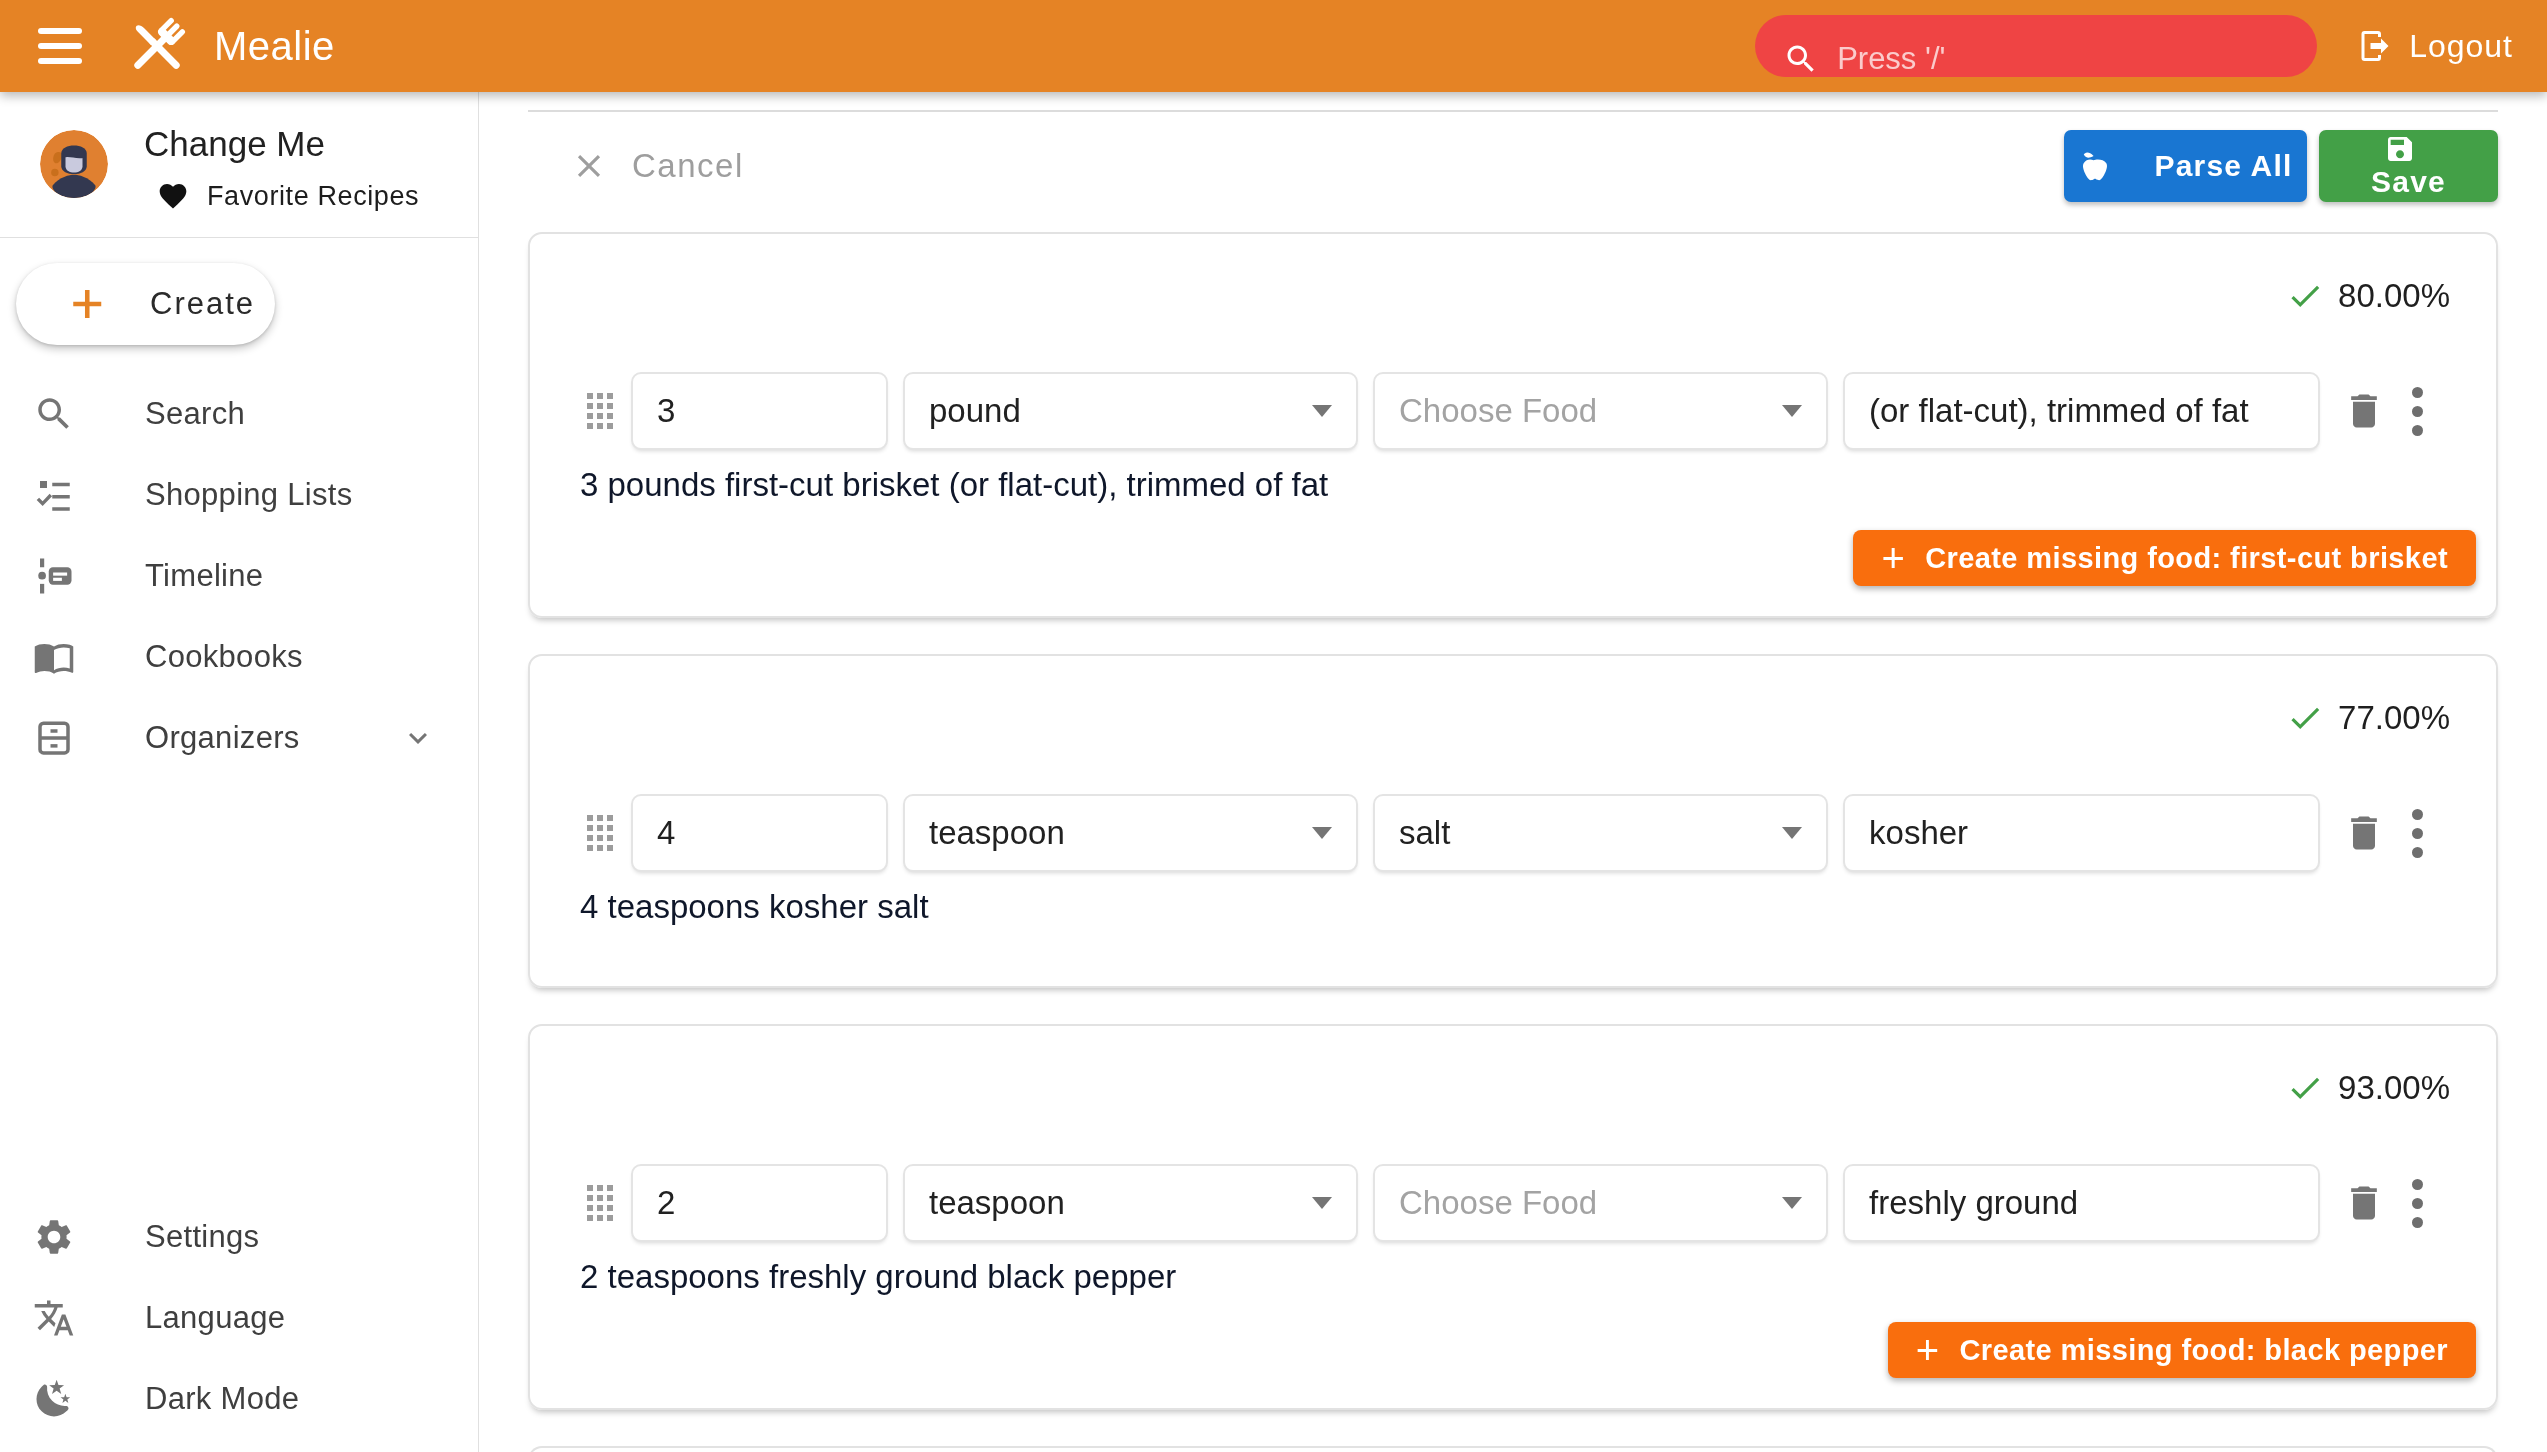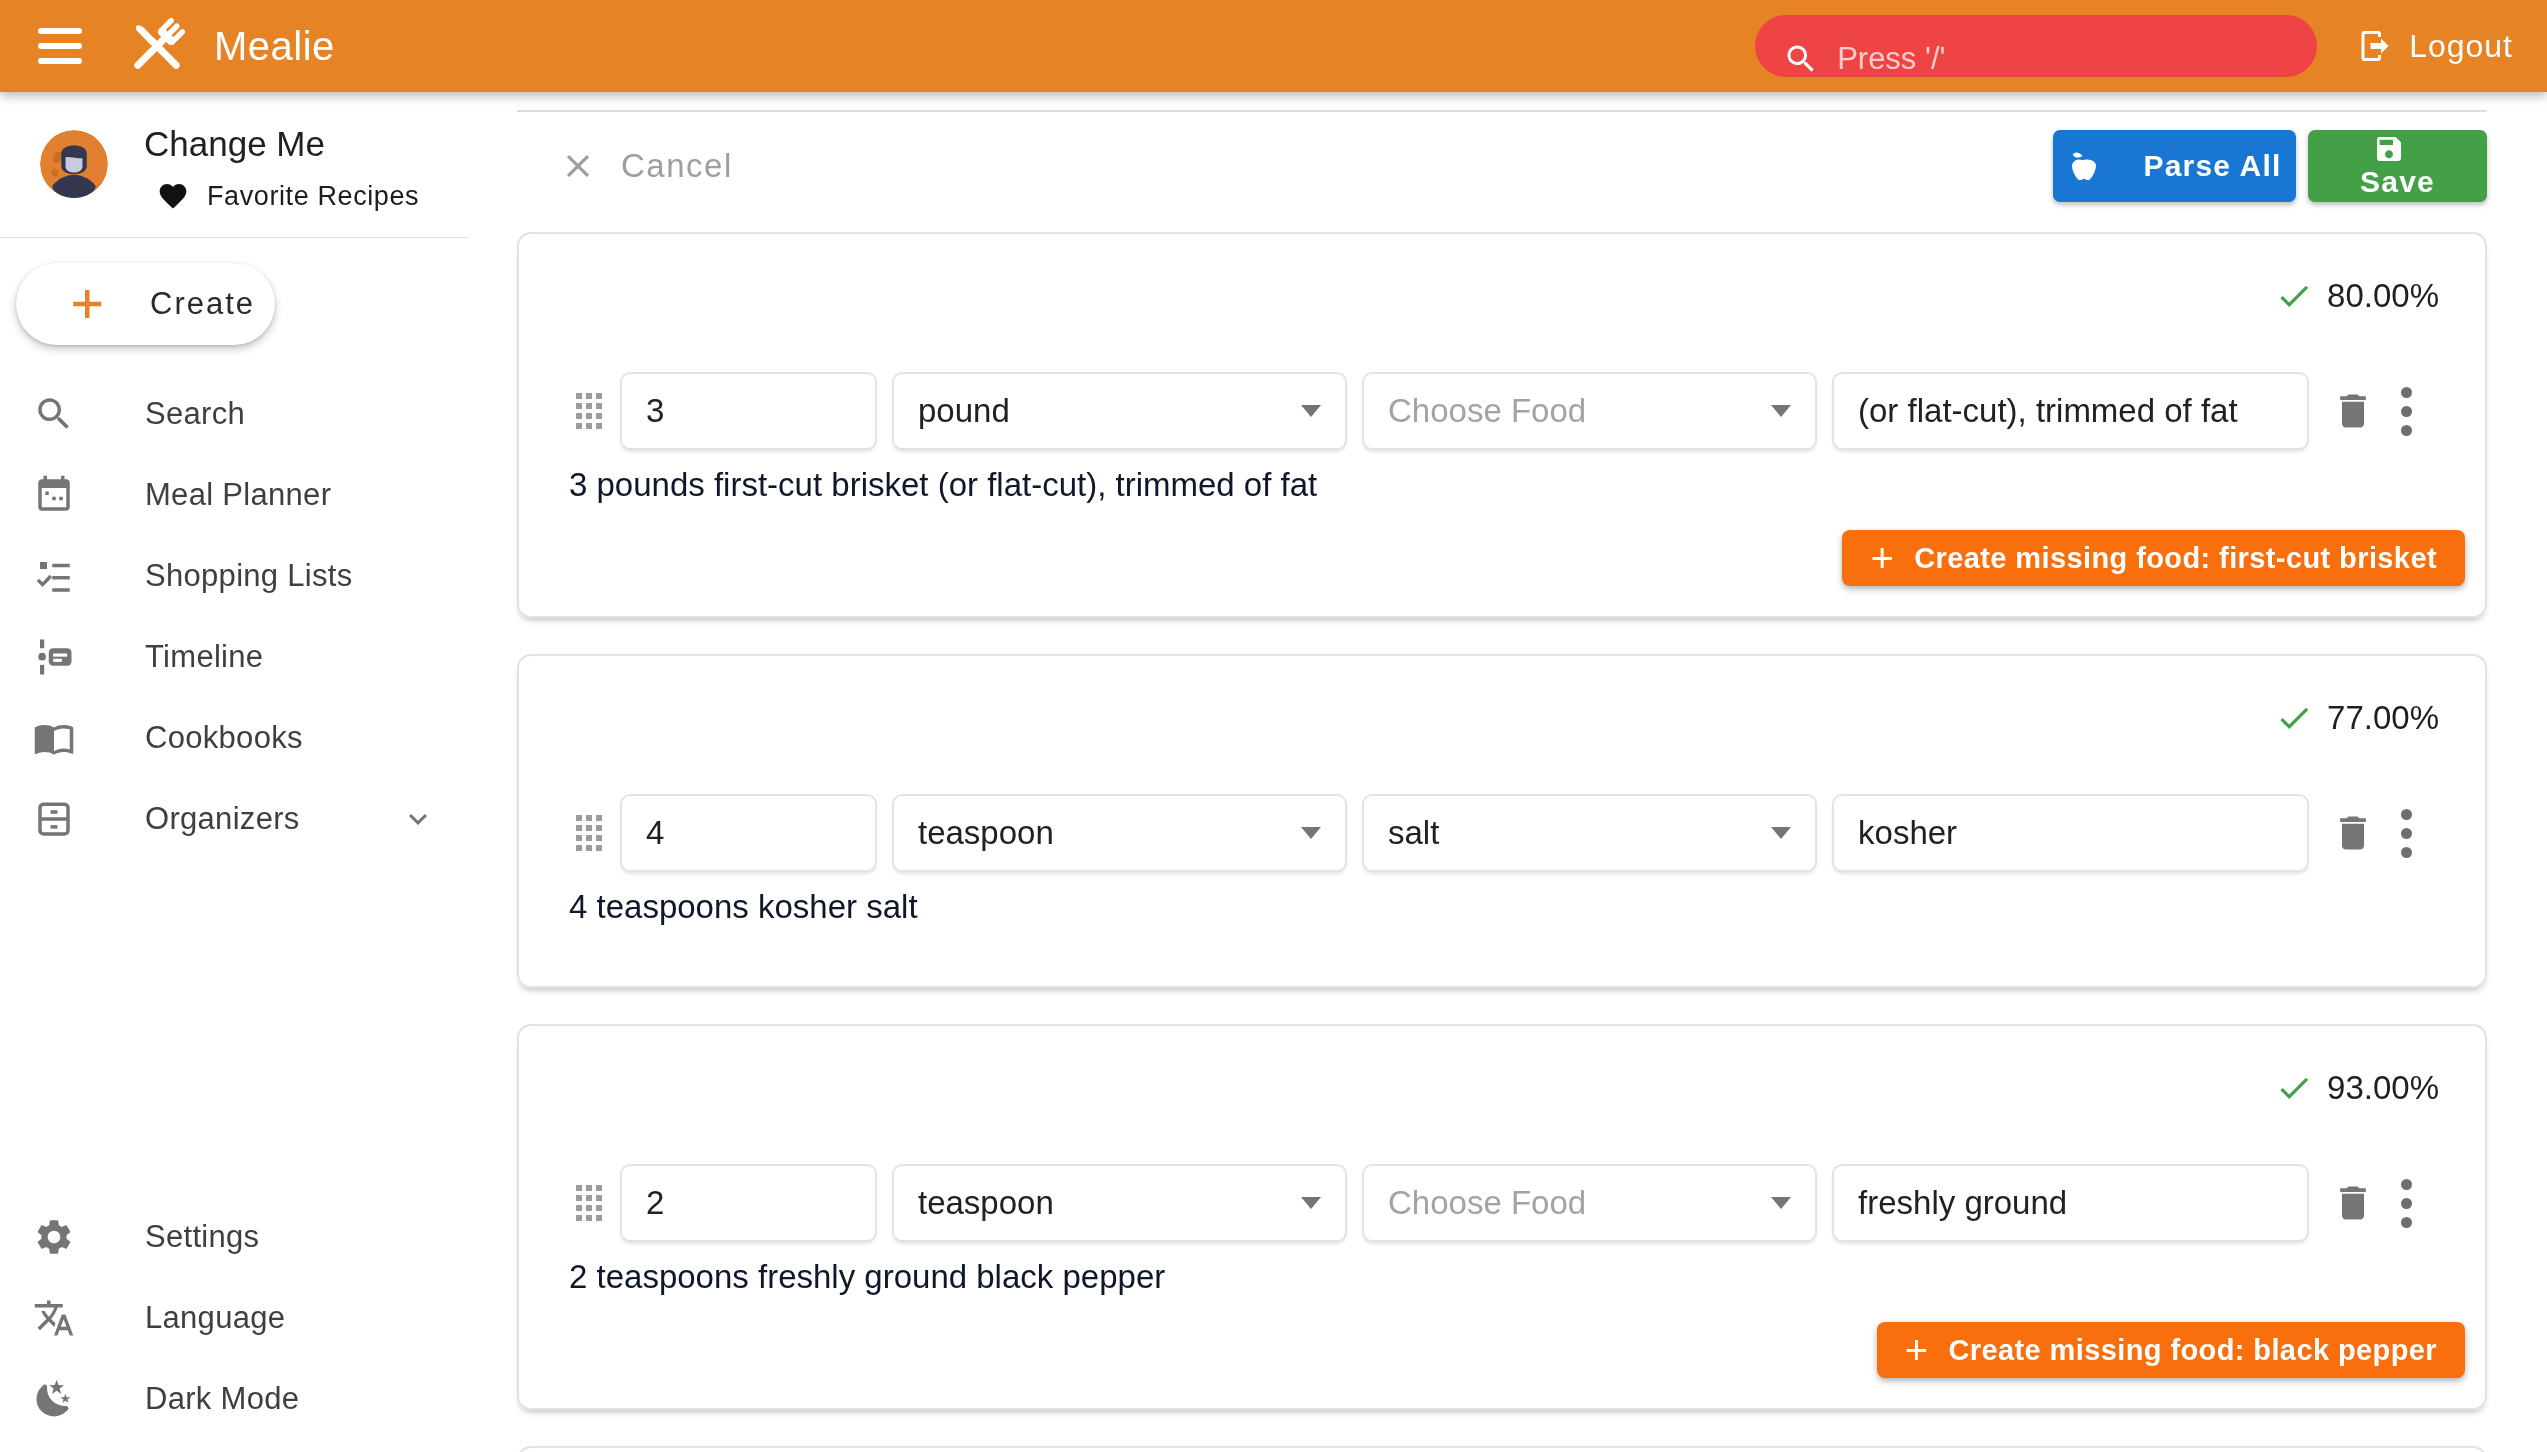--- a/index.html
+++ b/index.html
@@ -39,21 +39,21 @@
   .create-btn .plus { margin-left:52px; }
   .create-btn .lbl { margin-left:40px; font-size:31px; font-weight:500; letter-spacing:2px; color:#2B2B2B; }
   .nav { margin-top:28px; }
   .nav-item { height:81px; display:flex; align-items:center; cursor:pointer; position:relative; }
   .nav-item .ic { width:42px; height:42px; margin-left:33px; flex:none; }
   .nav-item .lbl { margin-left:70px; font-size:31px; color:#3F3F3F; letter-spacing:0.3px; }
   .nav-item .chev { position:absolute; right:42px; width:36px; height:36px; }
   .sidebar-bottom { margin-top:auto; margin-bottom:14px; }
 
   
-  .main { position:absolute; left:468px; top:92px; width:2069px; height:1361px; background:#fff; }
+  .main { position:absolute; left:479px; top:92px; width:2069px; height:1361px; background:#fff; }
   .content { margin-left:49px; width:1970px; border-top:2px solid #DCDCDC; margin-top:18px; }
   .toolbar { height:107px; display:flex; align-items:center; }
   .cancel { display:flex; align-items:center; gap:24px; color:#9E9E9E; font-size:33px;
             letter-spacing:1.5px; cursor:pointer; margin-left:42px; }
   .toolbar .sp { flex:1; }
   .btn { display:flex; align-items:center; justify-content:center; height:72px; border-radius:7px;
          color:#fff; font-size:30px; font-weight:bold; letter-spacing:1.2px; cursor:pointer;
          box-shadow:0 3px 5px rgba(0,0,0,.25); }
   .btn .ic { margin-right:18px; }
   .btn-parse { background:#1976D2; width:243px;gap:24px; }
@@ -182,28 +182,20 @@
       <span class="ic">
         <svg viewBox="0 0 24 24" fill="#757575">
             <path d="M15.5 14h-.79l-.28-.27C15.41 12.59 16 11.11 16 9.5 16 5.91 13.09 3 9.5 3S3 5.91 3 9.5 5.91 16 9.5 16c1.61 0 3.09-.59 4.23-1.57l.27.28v.79l5 4.99L20.49 19l-4.99-5zm-6 0C7.01 14 5 11.99 5 9.5S7.01 5 9.5 5 14 7.01 14 9.5 11.99 14 9.5 14z"></path>
           </svg>
       </span>
       <span class="lbl">Search</span>
     </div>
     <div class="nav-item">
       <span class="ic">
         <svg viewBox="0 0 24 24" fill="#757575">
-            <path d="M19 3h-1V1h-2v2H8V1H6v2H5c-1.11 0-1.99.9-1.99 2L3 19c0 1.1.89 2 2 2h14c1.1 0 2-.9 2-2V5c0-1.1-.9-2-2-2zm0 16H5V8h14v11zM7 10h2v2H7zm8 3h2v2h-2zm-4 0h2v2h-2z"></path>
-          </svg>
-      </span>
-      <span class="lbl">Meal Planner</span>
-    </div>
-    <div class="nav-item">
-      <span class="ic">
-        <svg viewBox="0 0 24 24" fill="#757575">
             <path d="M4 4h4v4H4zM11 5h10v2H11zM11 12h10v2H11zM11 19h10v2H11zM3.5 13.5l2 2 4-4.2 1.4 1.4-5.4 5.6-3.4-3.4z"></path>
           </svg>
       </span>
       <span class="lbl">Shopping Lists</span>
     </div>
     <div class="nav-item">
       <span class="ic">
         <svg viewBox="0 0 24 24" fill="#757575">
             <rect x="4" y="2" width="2.4" height="5"></rect>
             <circle cx="5.2" cy="11.8" r="2.2"></circle>

